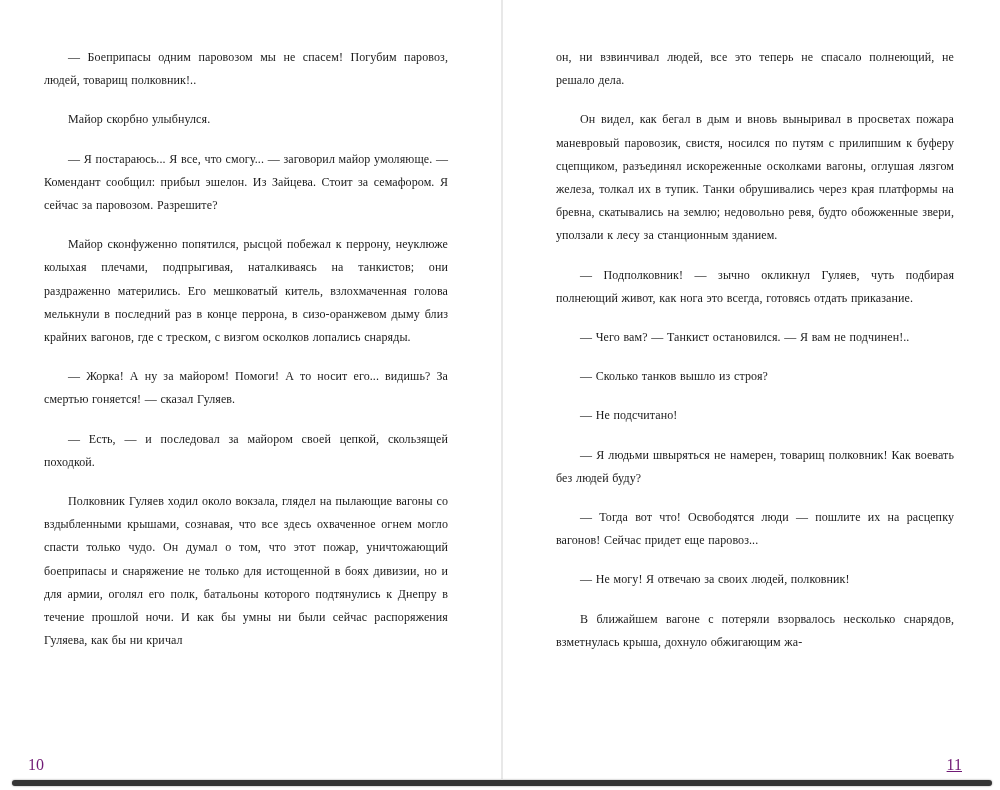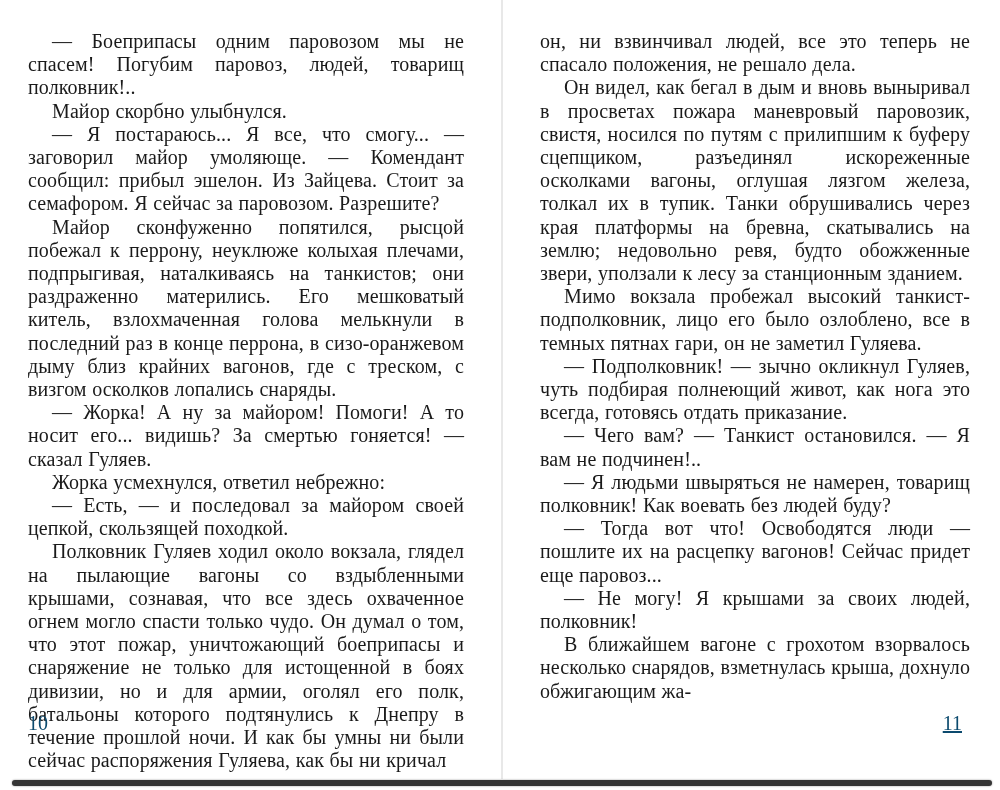--- a/index.html
+++ b/index.html
@@ -37,75 +37,75 @@
     box-shadow: 0 0 2px rgba(0,0,0,0.45);
   }
   .page {
     position: absolute;
     top: 30px;
   }
   .page--left  { left: 28px;  width: 436px; }
   .page--right { left: 540px; width: 430px; }
 
   .page-text p {
-    margin: 0;
+    margin: 16px;
     padding: 0;
     text-indent: 24px;
     text-align: justify;
-    font-size: 20px;
+    font-size: 12px;
     line-height: 23.2px;
     letter-spacing: 0.1px;
     word-spacing: 0.5px;
     hyphens: auto;
   }
   
   .page--right .page-text p:first-child {
     text-indent: 0;
   }
   .page-number {
     position: absolute;
-    top: 713px;
-    font-size: 20px;
+    top: 755px;
+    font-size: 16px;
     line-height: 20px;
-    color: #0c4a6e;
+    color: #701a75;
   }
   .page-number--left  { left: 28px; }
   .page-number--right { right: 38px; text-decoration: underline; }
 </style>
 </head>
 <body>
 
 <div class="book">
 
   <div class="page page--left">
     <div class="page-text">
         <p>— Боеприпасы одним паровозом мы не спасем! Погубим паровоз, людей, товарищ полковник!..</p>
         <p>Майор скорбно улыбнулся.</p>
         <p>— Я постараюсь... Я все, что смогу... — заговорил майор умоляюще. — Комендант сообщил: прибыл эшелон. Из Зайцева. Стоит за семафором. Я сейчас за паровозом. Разрешите?</p>
         <p>Майор сконфуженно попятился, рысцой побежал к перрону, неуклюже колыхая плечами, подпрыгивая, наталкиваясь на танкистов; они раздраженно матерились. Его мешковатый китель, взлохмаченная голова мелькнули в последний раз в конце перрона, в сизо-оранжевом дыму близ крайних вагонов, где с треском, с визгом осколков лопались снаряды.</p>
         <p>— Жорка! А ну за майором! Помоги! А то носит его... видишь? За смертью гоняется! — сказал Гуляев.</p>
-        <p>Жорка усмехнулся, ответил небрежно:</p>
         <p>— Есть, — и последовал за майором своей цепкой, скользящей походкой.</p>
         <p>Полковник Гуляев ходил около вокзала, глядел на пылающие вагоны со вздыбленными крышами, сознавая, что все здесь охваченное огнем могло спасти только чудо. Он думал о том, что этот пожар, уничтожающий боеприпасы и снаряжение не только для истощенной в боях дивизии, но и для армии, оголял его полк, батальоны которого подтянулись к Днепру в течение прошлой ночи. И как бы умны ни были сейчас распоряжения Гуляева, как бы ни кричал</p>
       </div>
   </div>
 
   <div class="gutter"></div>
 
   <div class="page page--right">
     <div class="page-text">
-        <p>он, ни взвинчивал людей, все это теперь не спасало положения, не решало дела.</p>
+        <p>он, ни взвинчивал людей, все это теперь не спасало полнеющий, не решало дела.</p>
         <p>Он видел, как бегал в дым и вновь выныривал в просветах пожара маневровый паровозик, свистя, носился по путям с прилипшим к буферу сцепщиком, разъединял искореженные осколками вагоны, оглушая лязгом железа, толкал их в тупик. Танки обрушивались через края платформы на бревна, скатывались на землю; недовольно ревя, будто обожженные звери, уползали к лесу за станционным зданием.</p>
-        <p>Мимо вокзала пробежал высокий танкист-подполковник, лицо его было озлоблено, все в темных пятнах гари, он не заметил Гуляева.</p>
         <p>— Подполковник! — зычно окликнул Гуляев, чуть подбирая полнеющий живот, как нога это всегда, готовясь отдать приказание.</p>
         <p>— Чего вам? — Танкист остановился. — Я вам не подчинен!..</p>
+        <p>— Сколько танков вышло из строя?</p>
+        <p>— Не подсчитано!</p>
         <p>— Я людьми швыряться не намерен, товарищ полковник! Как воевать без людей буду?</p>
         <p>— Тогда вот что! Освободятся люди — пошлите их на расцепку вагонов! Сейчас придет еще паровоз...</p>
-        <p>— Не могу! Я крышами за своих людей, полковник!</p>
-        <p>В ближайшем вагоне с грохотом взорвалось несколько снарядов, взметнулась крыша, дохнуло обжигающим жа-</p>
+        <p>— Не могу! Я отвечаю за своих людей, полковник!</p>
+        <p>В ближайшем вагоне с потеряли взорвалось несколько снарядов, взметнулась крыша, дохнуло обжигающим жа-</p>
       </div>
   </div>
 
   <div class="page-number page-number--left">10</div>
 
   <div class="page-number page-number--right">11</div>
 
   <div class="book-edge"></div>
 
 </div>

